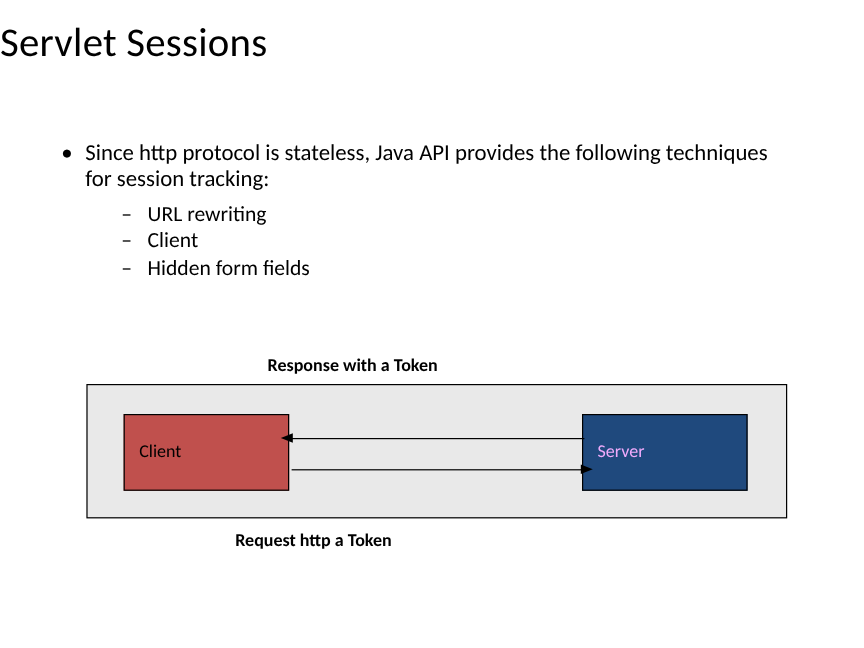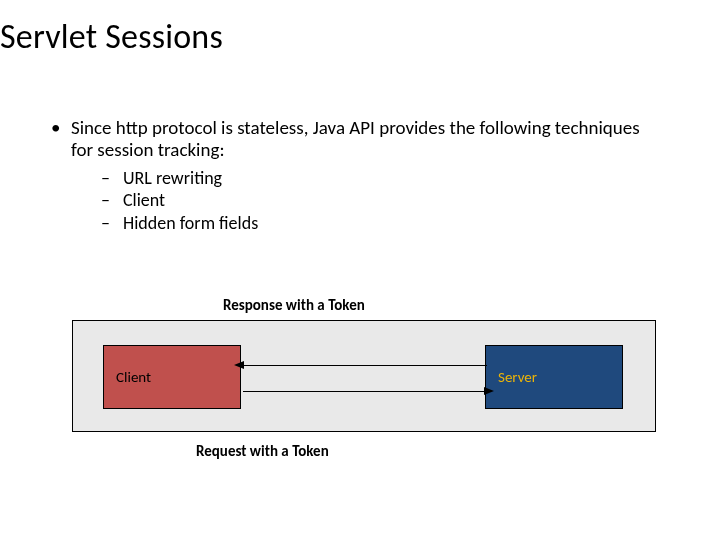--- a/index.html
+++ b/index.html
@@ -74,21 +74,21 @@
     left: 30px;
     top: 24px;
     width: 138px;
     background: #c0504d;
   }
   .server-box {
     right: 32px;
     top: 24px;
     width: 138px;
     background: #1f497d;
-    color: #eab308;
+    color: #f0abfc;
   }
   .arrow-line {
     position: absolute;
     height: 1px;
     background: #000;
   }
   .arrow-top { top: 44px; left: 170px; width: 244px; }
   .arrow-bottom { top: 70px; left: 170px; width: 244px; }
   .arrowhead {
     position: absolute;
@@ -139,13 +139,13 @@
 
 <div class="diagram-wrap">
   <div class="box client-box">Client</div>
   <div class="box server-box">Server</div>
   <div class="arrow-line arrow-top"></div>
   <div class="arrowhead ah-left"></div>
   <div class="arrow-line arrow-bottom"></div>
   <div class="arrowhead ah-right"></div>
 </div>
 
-<div class="label-request">Request with a Token</div>
+<div class="label-request">Request http a Token</div>
 
 </body></html>

